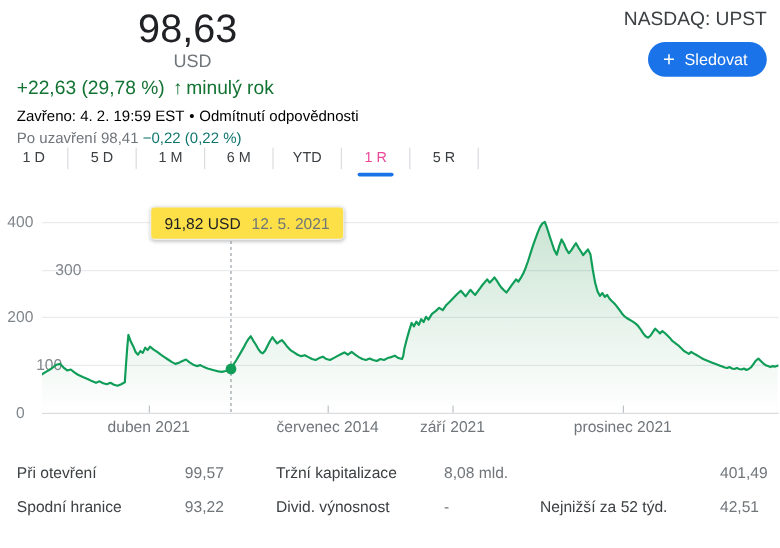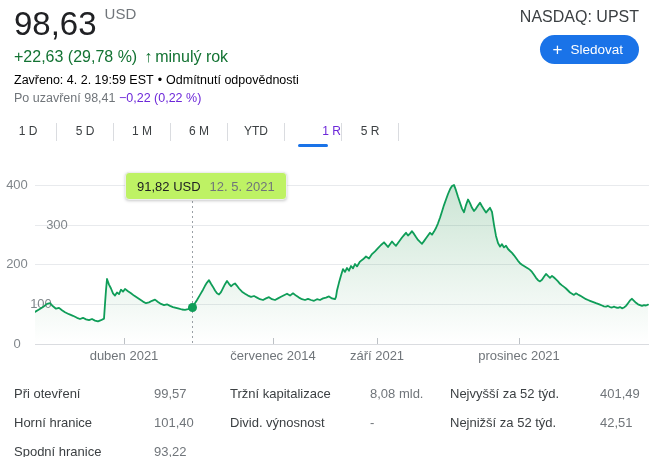--- a/index.html
+++ b/index.html
@@ -1,56 +1,56 @@
 <!DOCTYPE html>
 <html><head>
 <meta charset="utf-8">
 <style>
   html,body{margin:0;padding:0;}
   body{width:650px;height:457px;position:relative;overflow:hidden;background:#fff;
        font-family:"Liberation Sans",sans-serif;color:#202124;}
 
   
   .hdr-left{position:absolute;left:14px;top:5px;}
-  .price-row{display:flex;align-items:flex-start;}
+  .price-row{display:flex;align-items:center;flex-direction:column;}
   .price{font-size:33px;color:#202124;}
   .currency{font-size:15px;color:#70757a;margin-left:8px;}
   .change-row{margin-top:5px;font-size:16px;color:#137333;white-space:nowrap;}
   .up-arrow{font-weight:bold;margin:0 3px 0 7px;}
   .meta{font-size:12.5px;color:#000000;margin-top:7px;white-space:nowrap;}
   .meta2{font-size:12.5px;color:#70757a;margin-top:4px;white-space:nowrap;}
-  .neg{color:#6d28d9;}
+  .neg{color:#0f766e;}
   .sep-dot{margin:0 4px;}
 
   .hdr-right{position:absolute;right:11px;top:8px;text-align:right;}
   .exchange{font-size:16px;color:#3c4043;}
   .follow-btn{margin-top:9px;background:#1a73e8;color:#fff;border:none;border-radius:16px;
               height:29px;padding:0 16px 0 13px;font-size:13.5px;display:inline-flex;
               align-items:center;gap:8px;cursor:pointer;font-family:inherit;}
   .plus-icon{font-size:17px;line-height:1;}
 
   
   .tabs{position:absolute;left:0;top:117px;height:29px;display:flex;align-items:center;}
   .tab{width:56px;text-align:center;font-size:12px;color:#3c4043;height:29px;line-height:29px;
        position:relative;cursor:pointer;white-space:nowrap;}
-  .tab.selected{color:#6d28d9;text-align:right;}
+  .tab.selected{color:#ec4899;}
   .tab.selected::after{content:"";position:absolute;left:13px;right:13px;bottom:-1px;height:3px;
        background:#1a73e8;border-radius:2px;}
   .tab-divider{width:1px;height:18px;background:#dadce0;}
 
   
   .gridline{position:absolute;left:35px;width:614px;height:1px;background:#e8eaed;}
   .gridline.base{background:#dadce0;}
   .y-label{position:absolute;left:4px;width:26px;text-align:center;font-size:13px;color:#80868b;}
   .x-tick{position:absolute;width:1px;height:6px;background:#bdc1c6;top:338px;}
   .x-label{position:absolute;top:348px;font-size:13px;color:#70757a;transform:translateX(-50%);white-space:nowrap;}
   #chart-svg{position:absolute;left:35px;top:170px;}
   .vline{position:absolute;width:1px;background:repeating-linear-gradient(to bottom,#9aa0a6 0 2px,transparent 2px 5px);}
   .dot{position:absolute;width:9px;height:9px;border-radius:50%;background:#0f9d58;}
-  .tooltip{position:absolute;top:172px;height:26px;padding:0 11px;background:#bef264;
+  .tooltip{position:absolute;top:172px;height:26px;padding:0 11px;background:#fde047;
            border:1px solid #ededed;border-radius:4px;box-shadow:0 1px 3px rgba(60,64,67,.28);
            display:flex;align-items:center;gap:9px;font-size:13px;white-space:nowrap;}
   .tt-price{color:#202124;}
   .tt-date{color:#70757a;}
 
   
   .stats{position:absolute;top:379px;left:0;width:650px;font-size:13px;}
   .stats-col{position:absolute;top:0;}
   .stat-row{position:relative;height:29px;line-height:29px;}
   .stat-label{color:#3c4043;}
@@ -137,24 +137,23 @@
 <div class="dot" id="marker" style="left: 188px; top: 302.614px;"></div>
 
 <div class="tooltip" id="tooltip" style="left: 125px;">
   <span class="tt-price">91,82 USD</span>
   <span class="tt-date">12. 5. 2021</span>
 </div>
 
 <div class="stats">
     <div class="stats-col" style="left: 14px; width: 205px;">
       <div class="stat-row"><span class="stat-label">Při otevření</span><span class="stat-value" style="left: 140px;">99,57</span></div>
-      <div class="stat-row"><span class="stat-label">Horní hranice</span><span class="stat-value" style="left: 140px;">101,40</span></div>
       <div class="stat-row"><span class="stat-label">Spodní hranice</span><span class="stat-value" style="left: 140px;">93,22</span></div>
     </div>
     <div class="stats-col" style="left: 230px; width: 210px;">
       <div class="stat-row"><span class="stat-label">Tržní kapitalizace</span><span class="stat-value" style="left: 140px;">8,08 mld.</span></div>
       <div class="stat-row"><span class="stat-label">Divid. výnosnost</span><span class="stat-value" style="left: 140px;">-</span></div>
     </div>
     <div class="stats-col" style="left: 450px; width: 198px;">
-      <div class="stat-row"><span class="stat-label">Nejvyšší za 52 týd.</span><span class="stat-value" style="left: 150px;">401,49</span></div>
+      <div class="stat-row"><span class="stat-value" style="left: 150px;">401,49</span></div>
       <div class="stat-row"><span class="stat-label">Nejnižší za 52 týd.</span><span class="stat-value" style="left: 150px;">42,51</span></div>
     </div>
   </div>
 
 </body></html>

